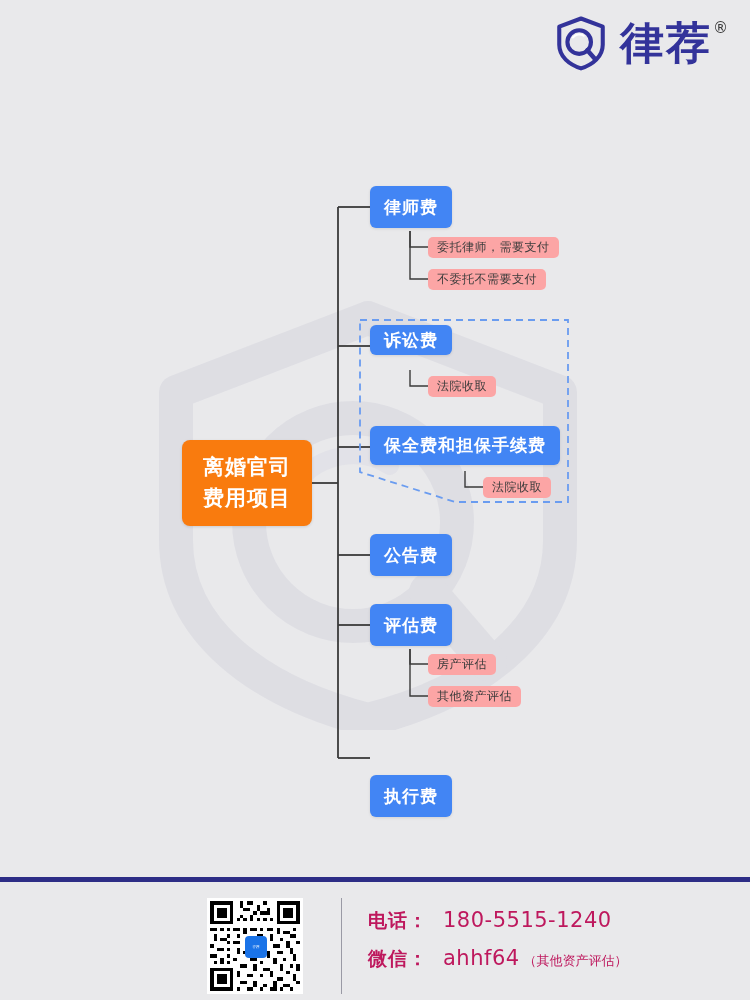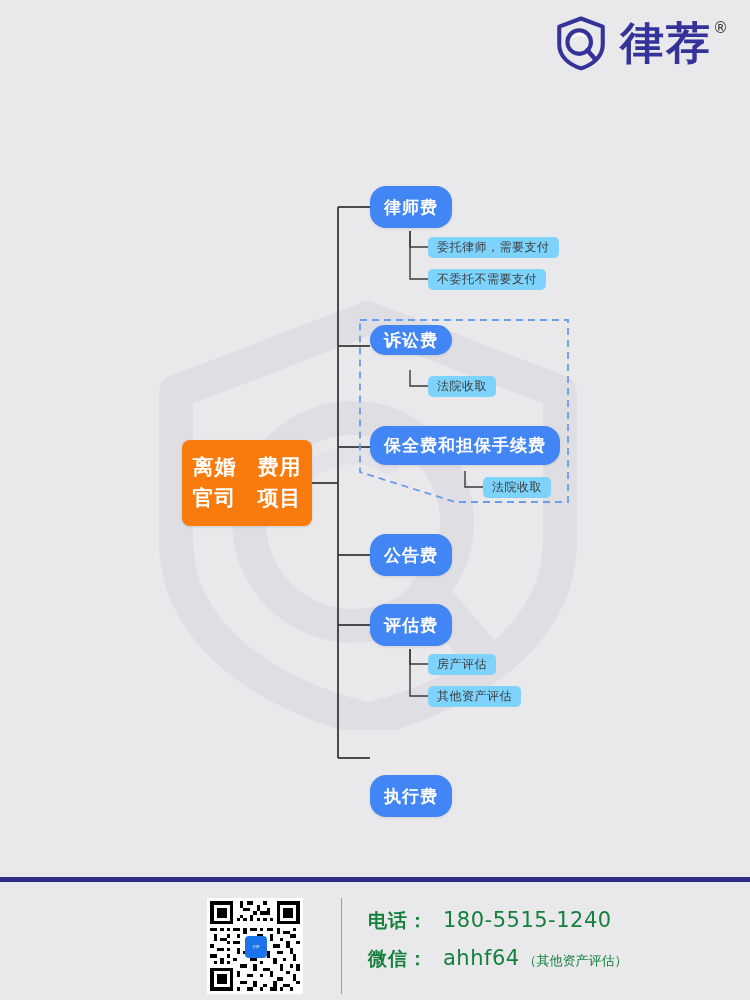--- a/index.html
+++ b/index.html
@@ -34,45 +34,44 @@
   .canvas { position:absolute; left:0; top:100px; width:750px; height:760px; }
 
   .edges { position:absolute; left:0; top:0; width:750px; height:760px; }
 
   
   .node-root {
     position:absolute;
     background:#f97b0e;
     border-radius:8px;
     color:#fff;
-    display:flex; flex-direction:row;
+    display:flex; flex-direction:column;
     align-items:center; justify-content:center;
     font-size:21px; font-weight:700; line-height:1.5;
     letter-spacing:1px;
     box-shadow:0 1px 3px rgba(0,0,0,.12);
-    text-align:center;
   }
 
   
   .node-l1 {
     position:absolute;
     background:#4285f4;
-    border-radius:16px;
+    border-radius:6px;
     color:#fff;
     display:flex; align-items:center; justify-content:center;
     font-size:17px; font-weight:700;
     letter-spacing:1px;
     box-shadow:0 1px 3px rgba(0,0,0,.10);
     white-space:nowrap;
   }
 
   
   .node-l2 {
     position:absolute;
-    background:#7dd3fc;
+    background:#fca5a5;
     border-radius:5px;
     color:#3c3c3c;
     display:flex; align-items:center; justify-content:center;
     font-size:12px; font-weight:400;
     letter-spacing:.5px;
     padding:0 9px;
     height:21px;
     white-space:nowrap;
   }
 
@@ -84,21 +83,21 @@
   .footer-rule { position:absolute; left:0; top:17px; width:750px; height:5px; background:#2d2d86; }
   .qr { position:absolute; left:207px; top:38px; width:96px; height:96px; background:#fff; }
   .qr svg { display:block; }
   .qr-logo {
     position:absolute; left:38px; top:38px; width:22px; height:22px;
     background:#1a73e8; border-radius:4px;
     display:flex; align-items:center; justify-content:center;
     font-size:3.5px; color:#fff; text-align:center; line-height:1.2;
   }
   .divider { position:absolute; left:341px; top:38px; width:1px; height:96px; background:#9a9aa5; }
-  .contact { position:absolute; left:368px; top:48px; color:#15803d; }
+  .contact { position:absolute; left:368px; top:48px; color:#be185d; }
   .contact-row { display:flex; align-items:baseline; margin-bottom:12px; }
   .contact-label { font-size:19px; font-weight:700; letter-spacing:1px; }
   .contact-value { font-size:21px; font-weight:400; letter-spacing:.5px; margin-left:15px; }
   .contact-note { font-size:13px; font-weight:400; margin-left:4px; }
 </style>
 </head>
 <body>
 
 <div class="header">
   <div class="brand">

